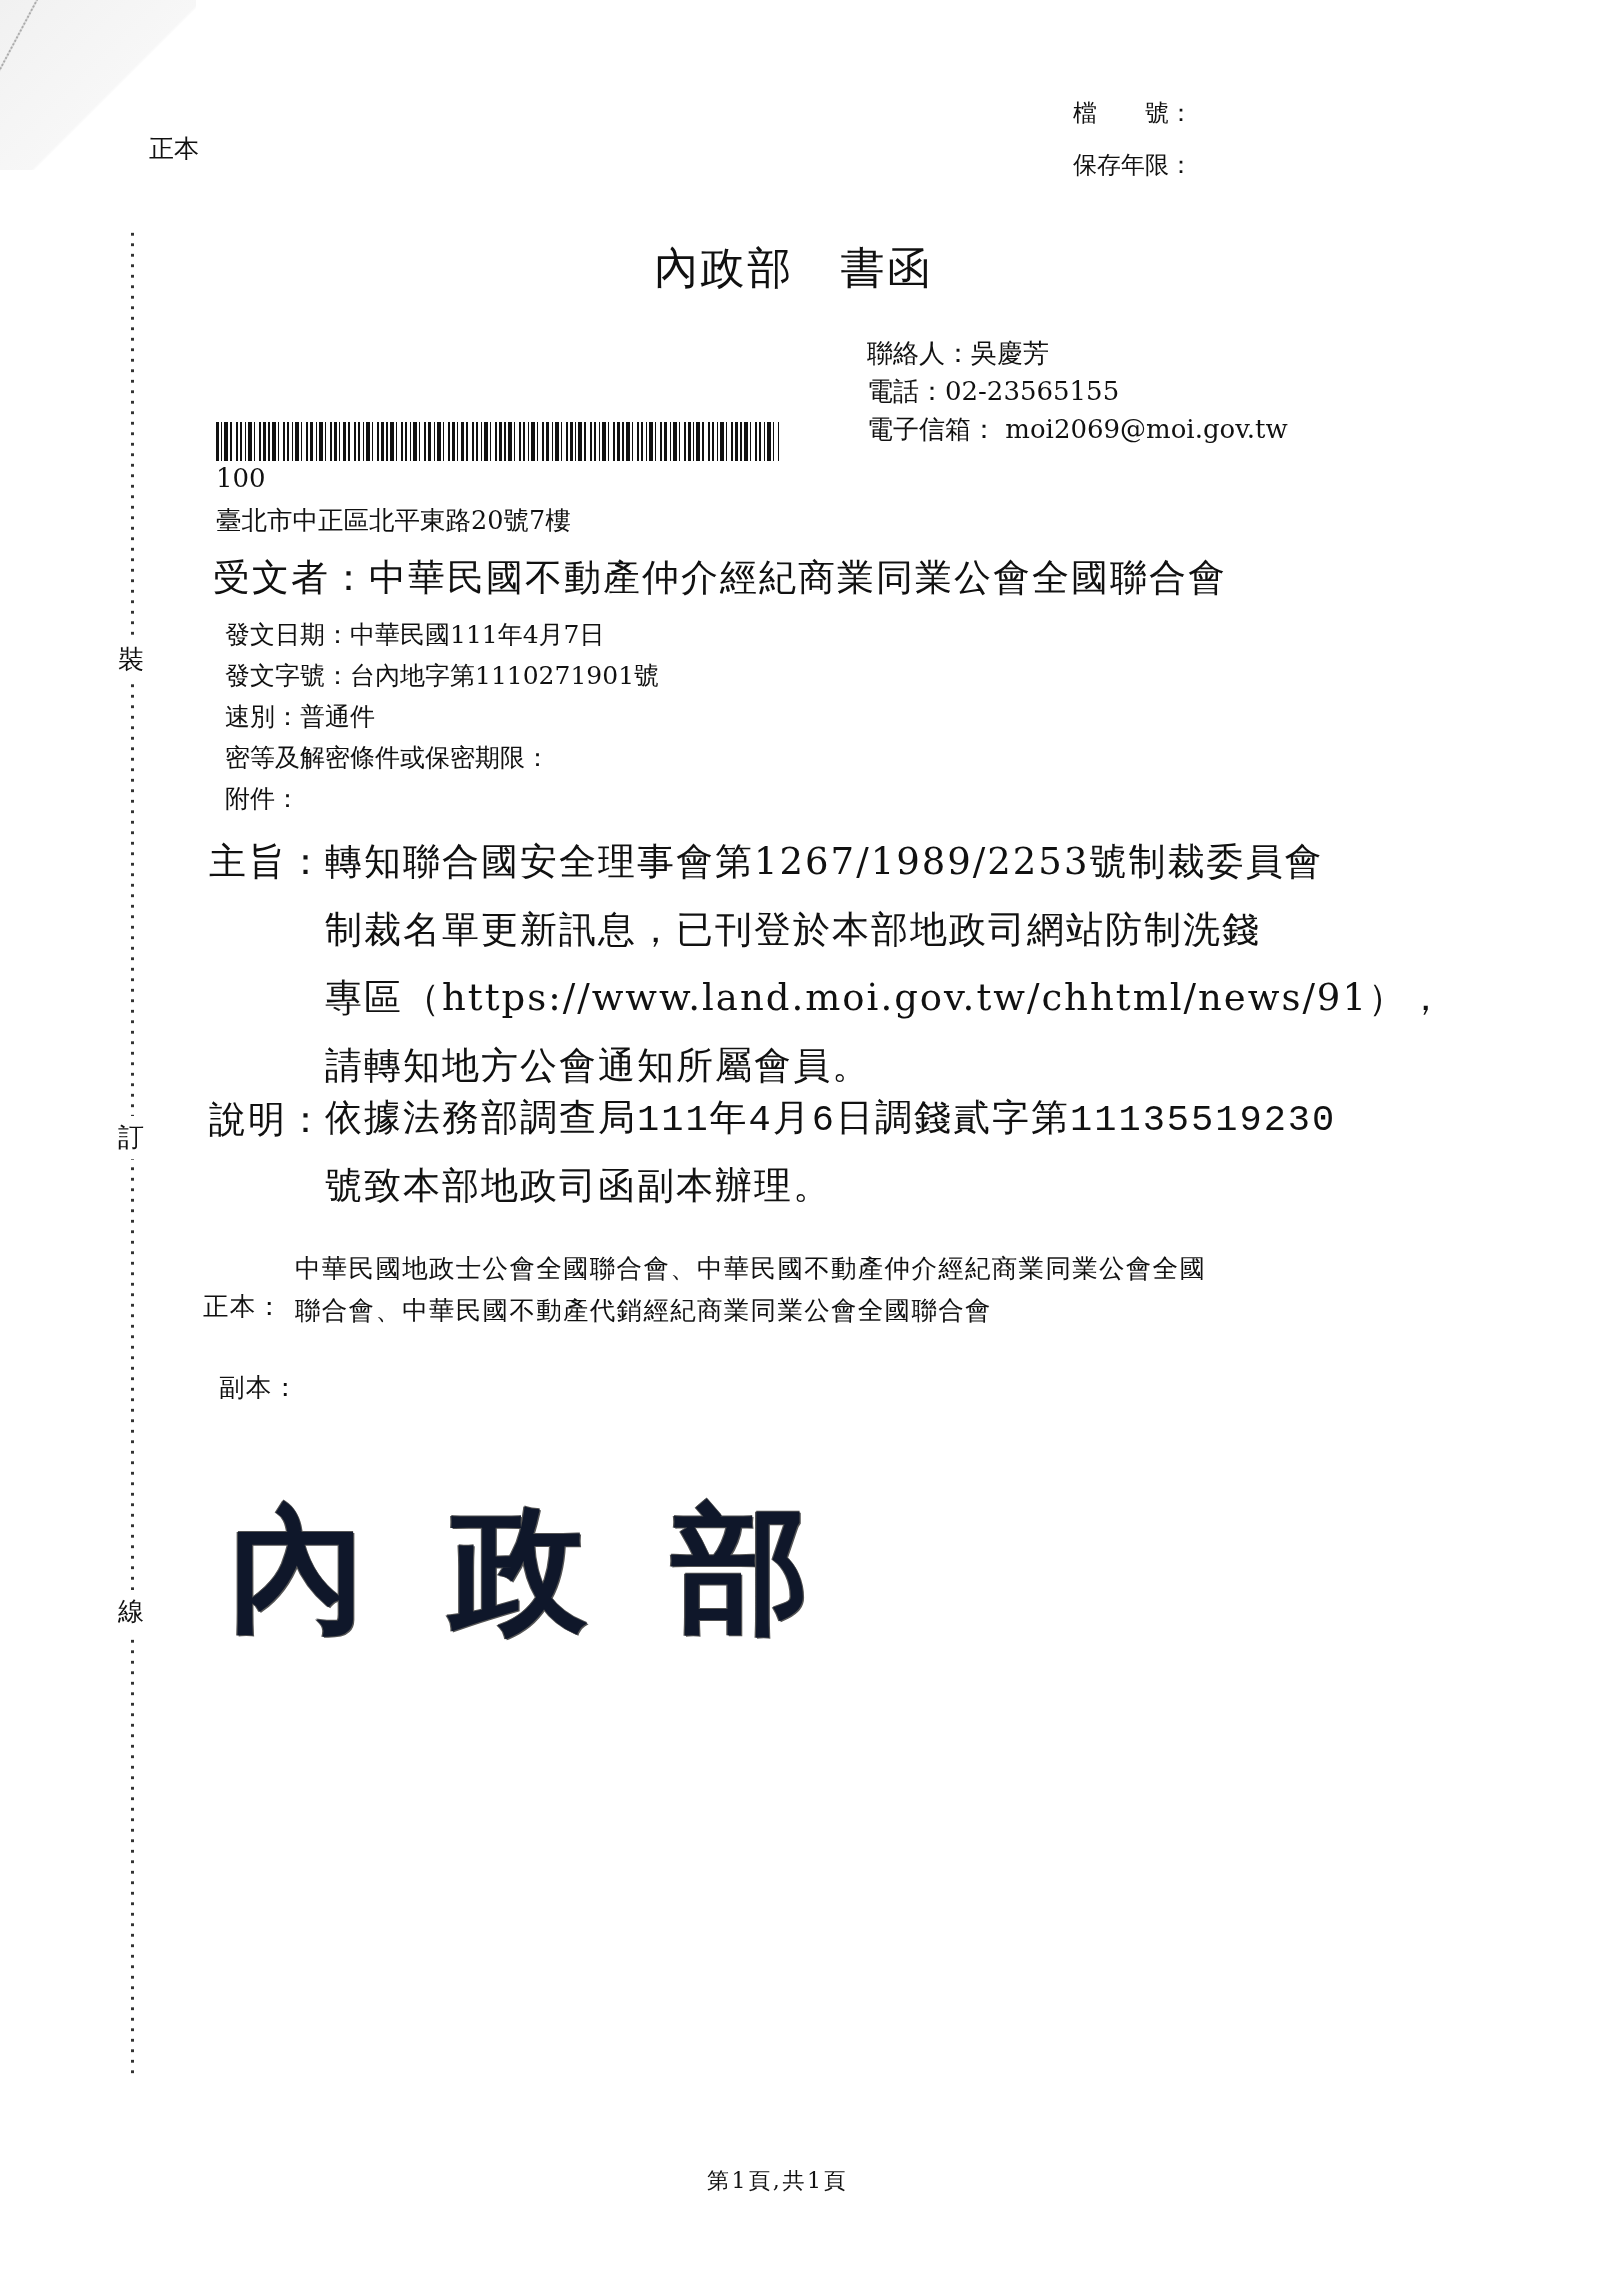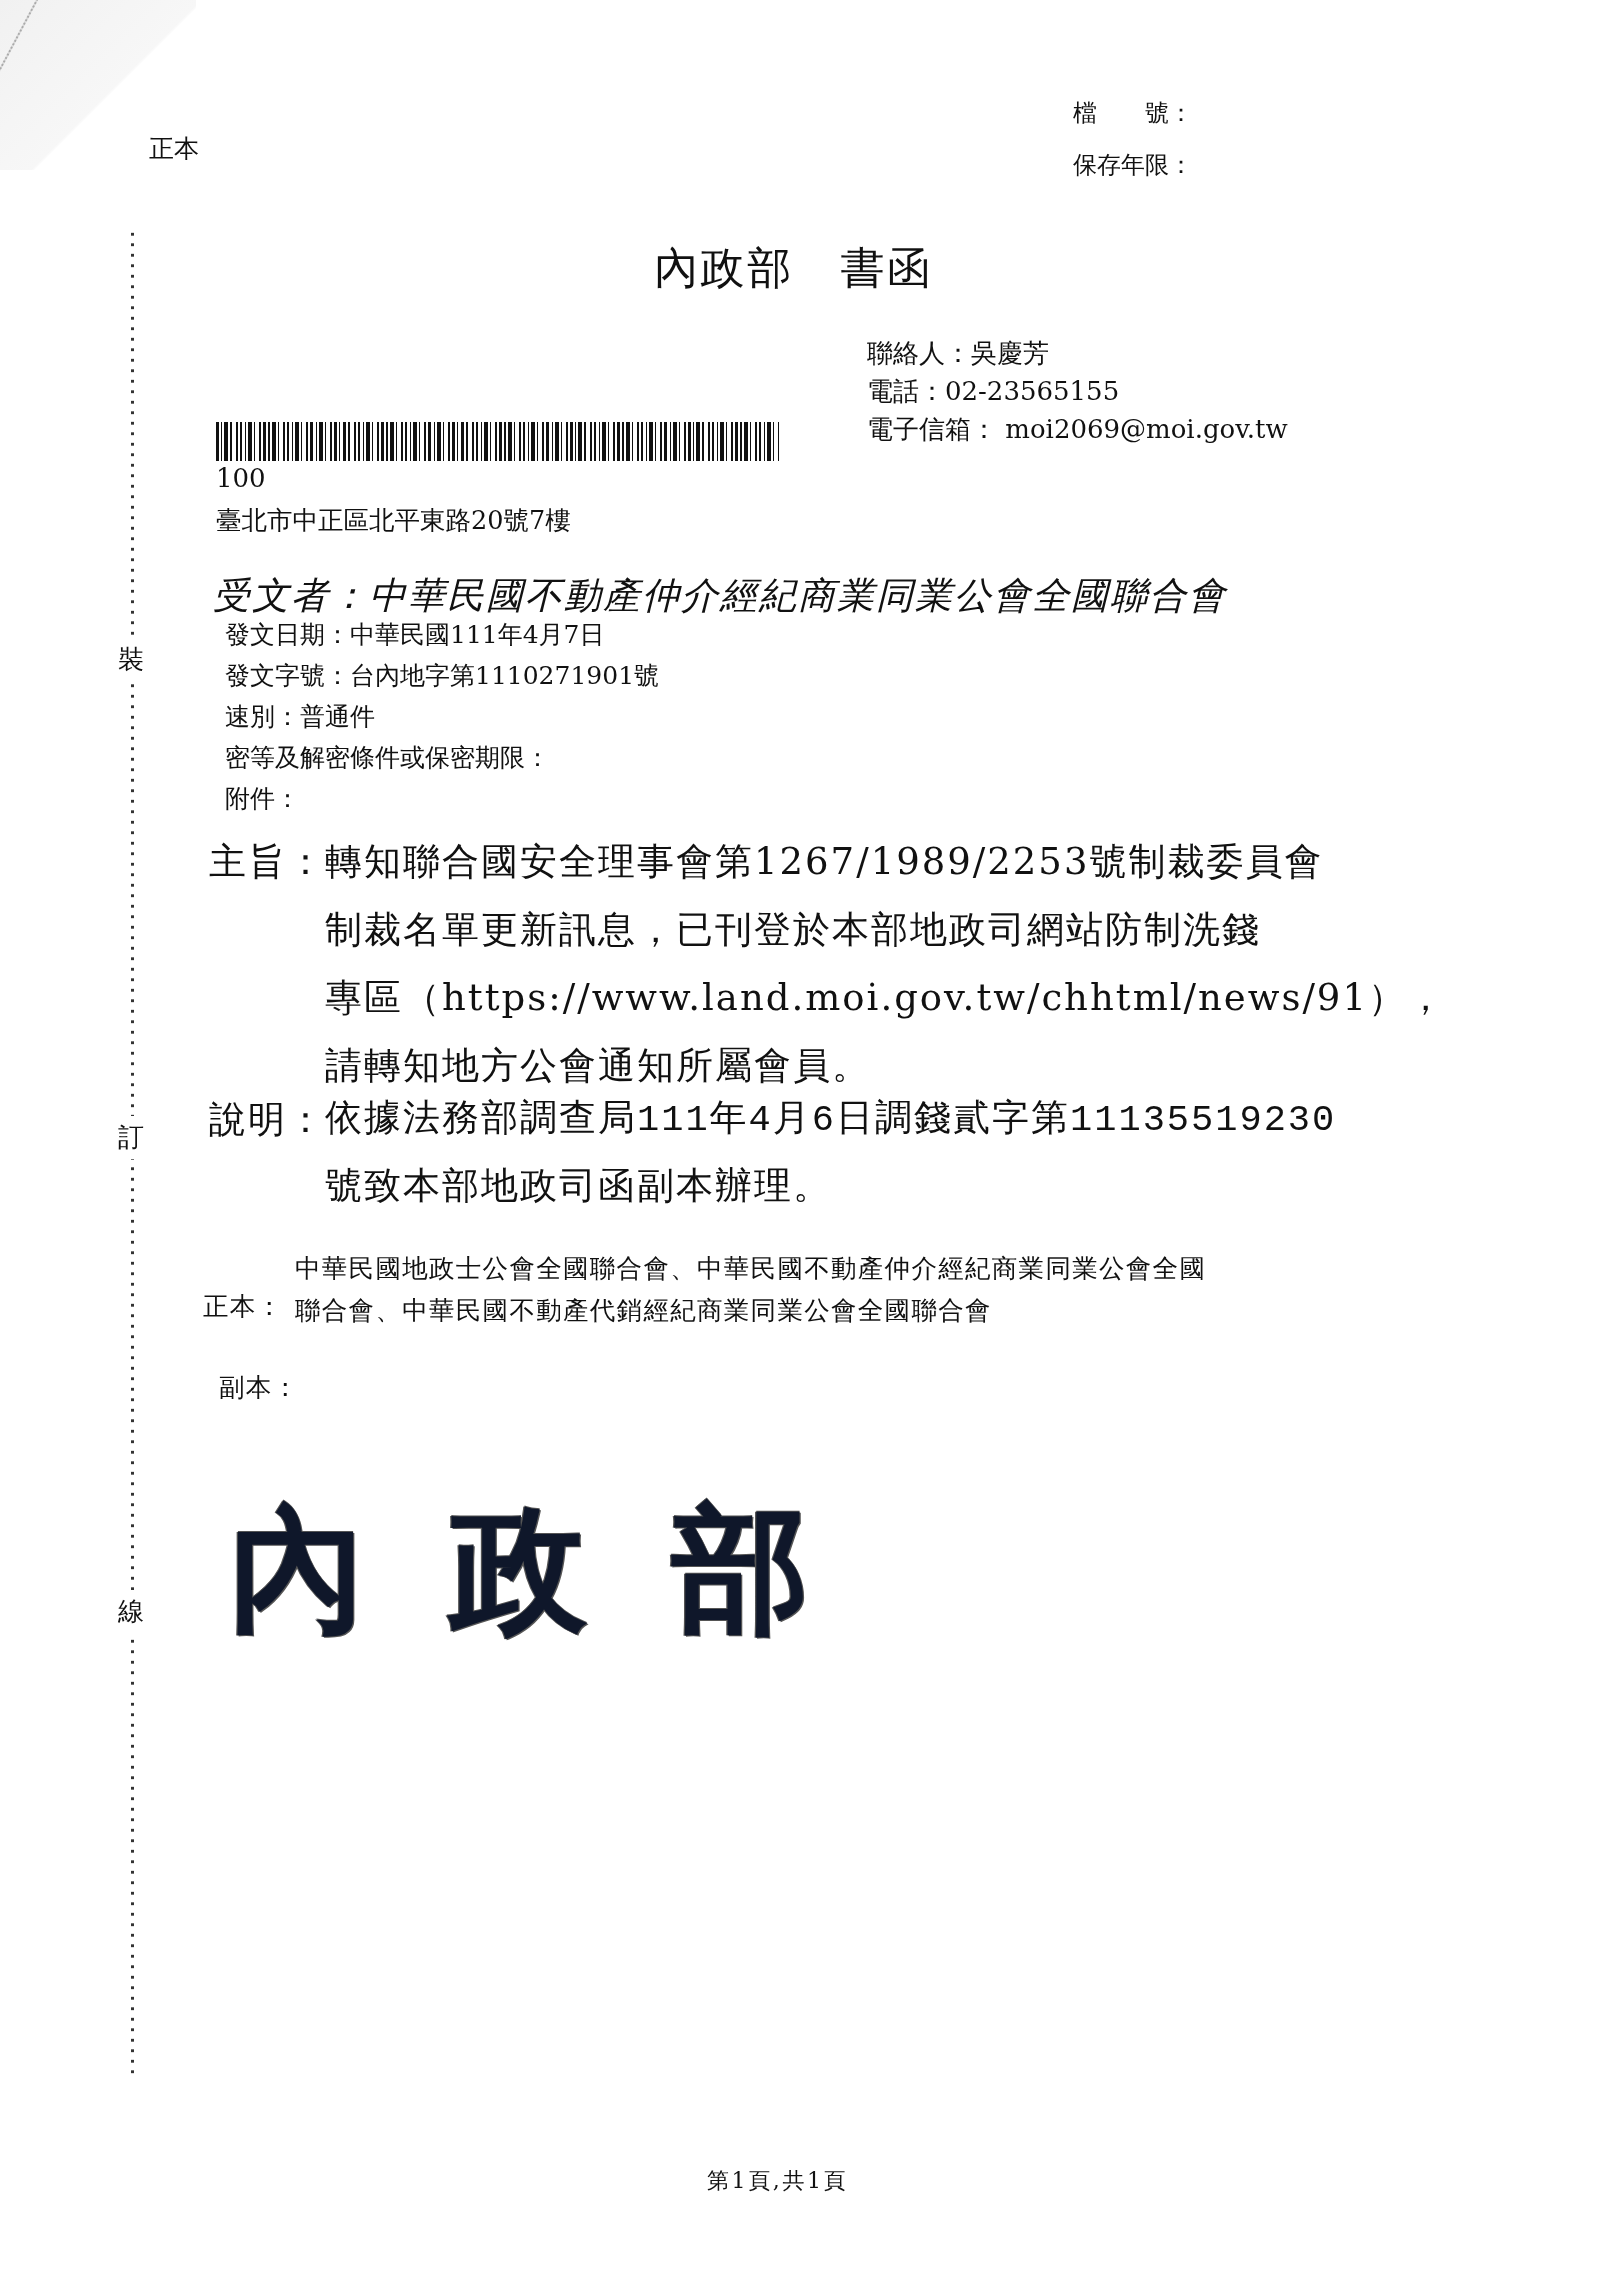--- a/index.html
+++ b/index.html
@@ -70,21 +70,21 @@
 <div class="abs contact" style="left:867px; top:334px;">
   <div>聯絡人：吳慶芳</div>
   <div>電話：02-23565155</div>
   <div>電子信箱： moi2069@moi.gov.tw</div>
 </div>
 
 <div class="barcode"></div>
 <div class="abs" style="left:216px; top:463px; font-size:26px;">100</div>
 <div class="abs small" style="left:216px; top:503px; font-size:25.5px;">臺北市中正區北平東路20號7樓</div>
 
-<div class="abs recipient" style="left:213px; top:571px;font-style:italic;">受文者：中華民國不動產仲介經紀商業同業公會全國聯合會</div>
+<div class="abs recipient" style="left:213px; top:553px;">受文者：中華民國不動產仲介經紀商業同業公會全國聯合會</div>
 
 <div class="abs meta" style="left:213px; top:614px;margin-left:12px;">
   <div>發文日期：中華民國111年4月7日</div>
   <div>發文字號：台內地字第1110271901號</div>
   <div>速別：普通件</div>
   <div>密等及解密條件或保密期限：</div>
   <div>附件：</div>
 </div>
 
 <div class="abs body-text" style="left:209px; top:828px;">

